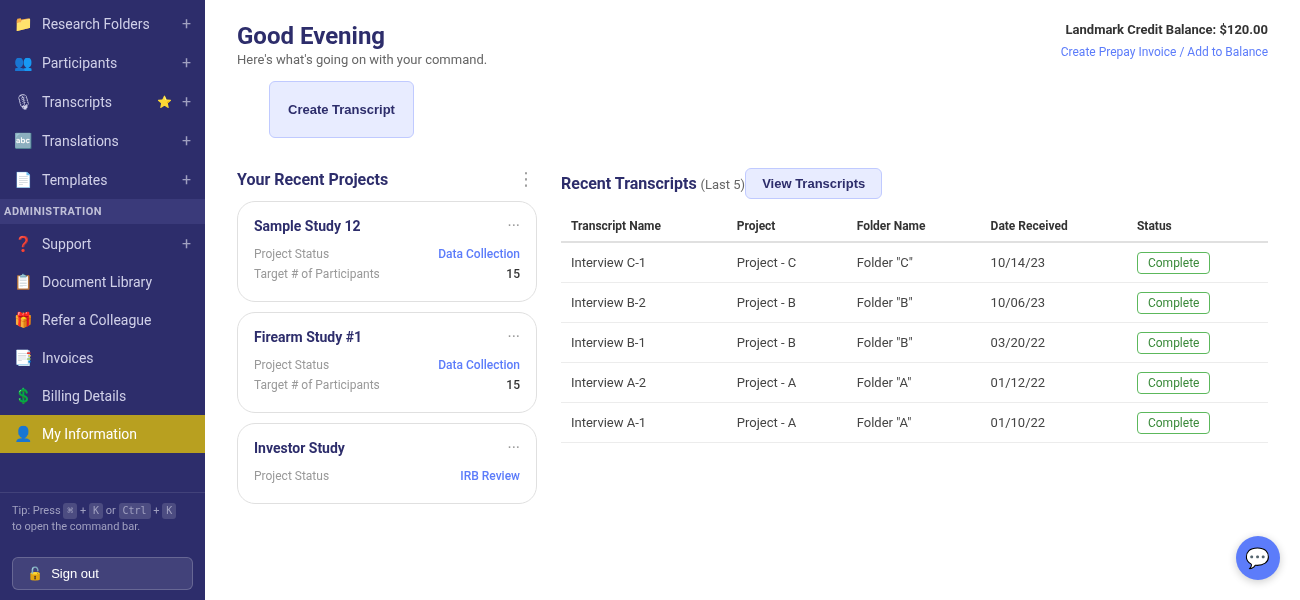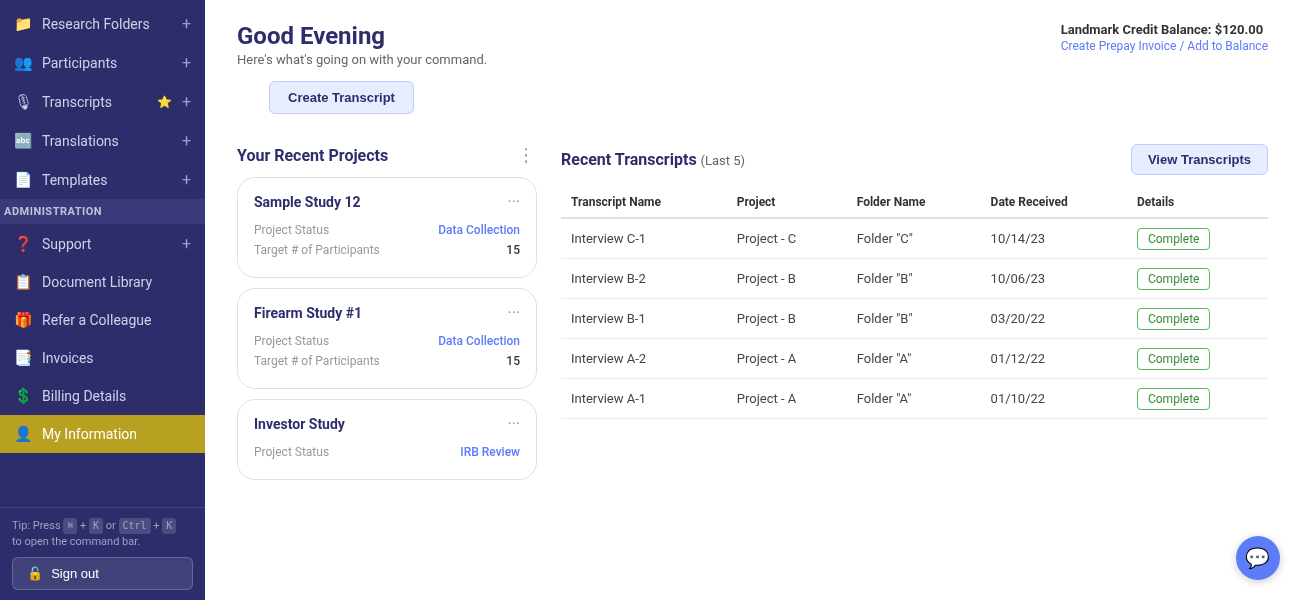--- a/index.html
+++ b/index.html
@@ -39,21 +39,21 @@
       color: #c0c0d8;
       letter-spacing: 0.5px;
     }
     .sidebar-bottom {
       padding: 10px 12px;
       border-top: 1px solid rgba(255,255,255,0.1);
     }
     .tip-text {
       font-size: 11px;
       color: #a0a0c0;
-      margin-bottom: 8px;
+      margin-bottom: 23px;
       line-height: 1.4;
     }
     .kbd {
       display: inline-block;
       background: rgba(255,255,255,0.15);
       border-radius: 3px;
       padding: 1px 4px;
       font-size: 10px;
       font-family: monospace;
     }
@@ -93,32 +93,33 @@
       font-size: 24px;
       font-weight: 700;
       color: #2d2d6b;
     }
     .greeting-sub {
       font-size: 13px;
       color: #666;
       margin-top: 2px;
     }
     .credit-info {
+      text-align: right;
       font-size: 13px;
     }
     .credit-label { font-weight: 700; color: #333; }
     .credit-amount { color: #333; font-weight: 700; }
-    .credit-link { color: #5c7cfa; font-size: 12px; display: block; margin-top: 2px; text-decoration: none; }
+    .credit-link { color: #5c7cfa; font-size: 12px; display: block; margin-top: 8px; text-decoration: none; }
     .create-btn {
       margin: 0 32px 16px;
       background: #e8ecff;
       color: #2d2d6b;
       border: 1px solid #c0caff;
       border-radius: 6px;
-      padding: 8px 18px;
+      padding: 20px 18px;
       font-size: 13px;
       font-weight: 600;
       cursor: pointer;
       display: inline-block;
     }
 
     
     .content-area {
       flex: 1;
       display: flex;
@@ -169,21 +170,21 @@
       margin-bottom: 6px;
     }
     .project-field-label { font-size: 12px; color: #999; }
     .project-field-value { font-size: 12px; color: #5c7cfa; font-weight: 500; }
     .project-field-value.number { color: #333; }
 
     
     .transcripts-panel { flex: 1; display: flex; flex-direction: column; }
     .transcripts-header {
       display: flex;
-      justify-content: space-between;
+      justify-content: flex-start;
       align-items: center;
       margin-bottom: 12px;
     }
     .transcripts-title { font-size: 16px; font-weight: 700; color: #2d2d6b; }
     .transcripts-count { font-size: 13px; font-weight: 400; color: #666; }
     .view-transcripts-btn {
       background: #e8ecff;
       color: #2d2d6b;
       border: 1px solid #c0caff;
       border-radius: 6px;
@@ -386,21 +387,21 @@
         <button class="view-transcripts-btn">View Transcripts</button>
       </div>
 
       <table class="transcripts-table">
         <thead>
           <tr>
             <th>Transcript Name</th>
             <th>Project</th>
             <th>Folder Name</th>
             <th>Date Received</th>
-            <th>Details</th>
+            <th>Status</th>
           </tr>
         </thead>
         <tbody>
 
           <tr>
             <td>Interview C-1</td>
             <td>Project - C</td>
             <td>Folder "C"</td>
             <td>10/14/23</td>
             <td><span class="status-badge">Complete</span></td>

